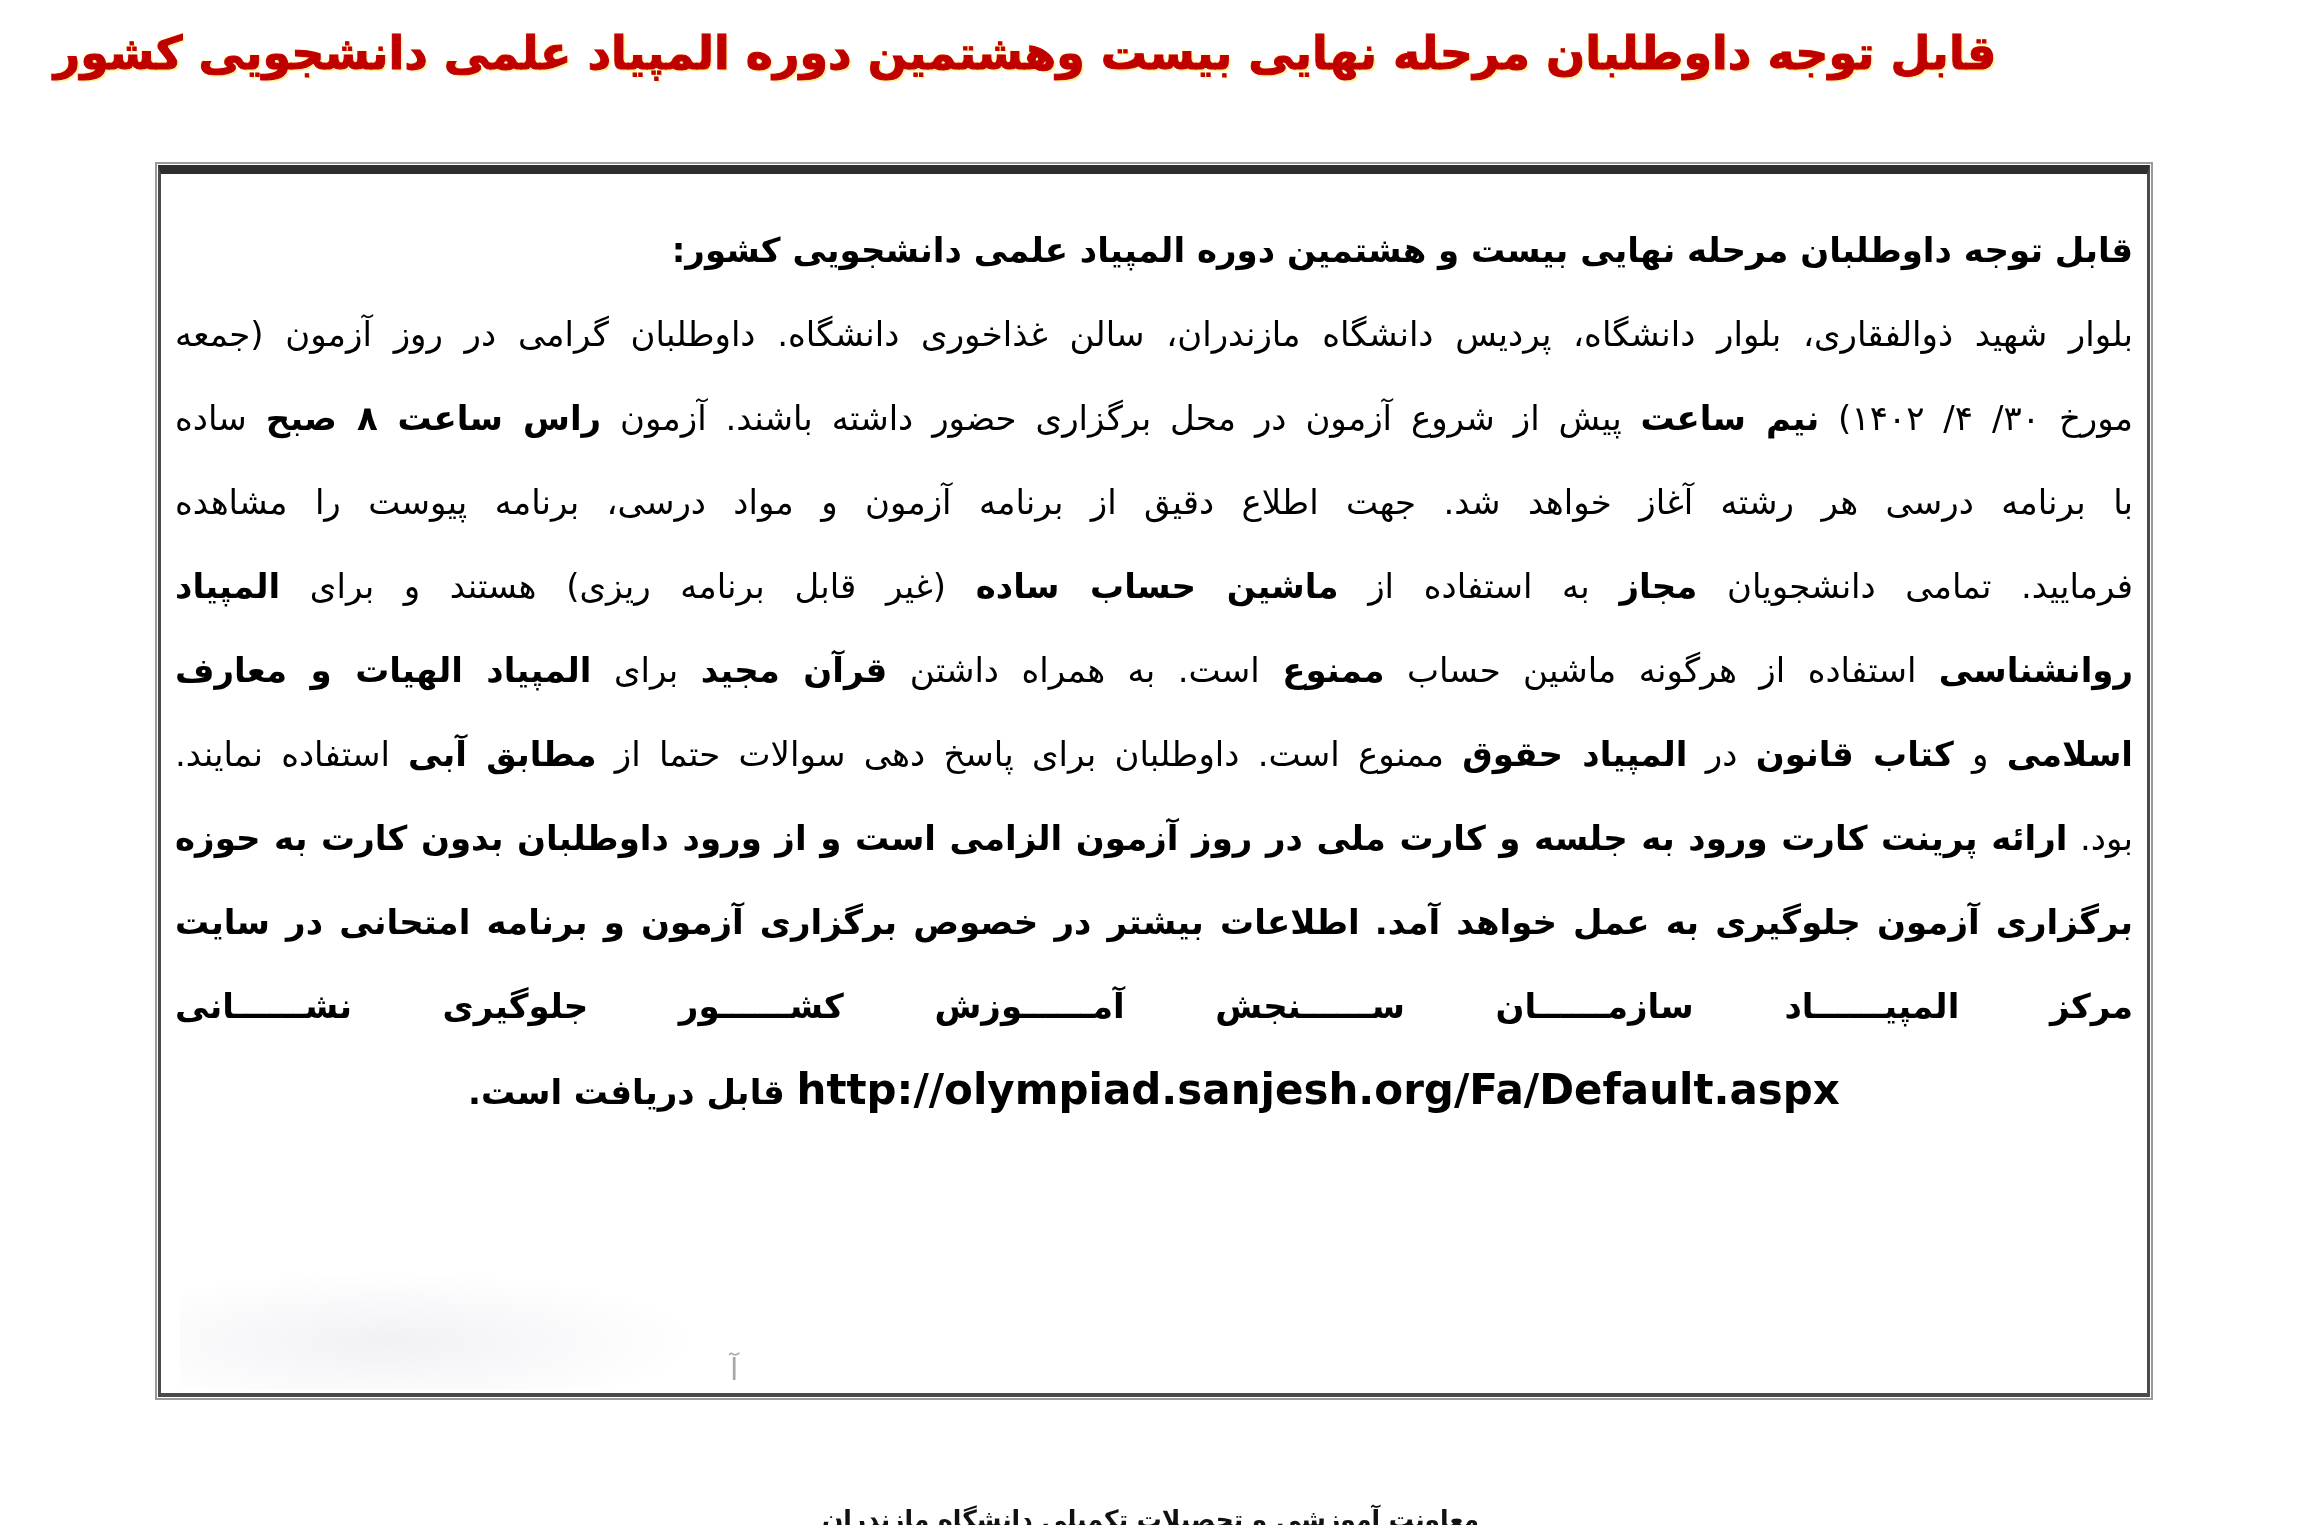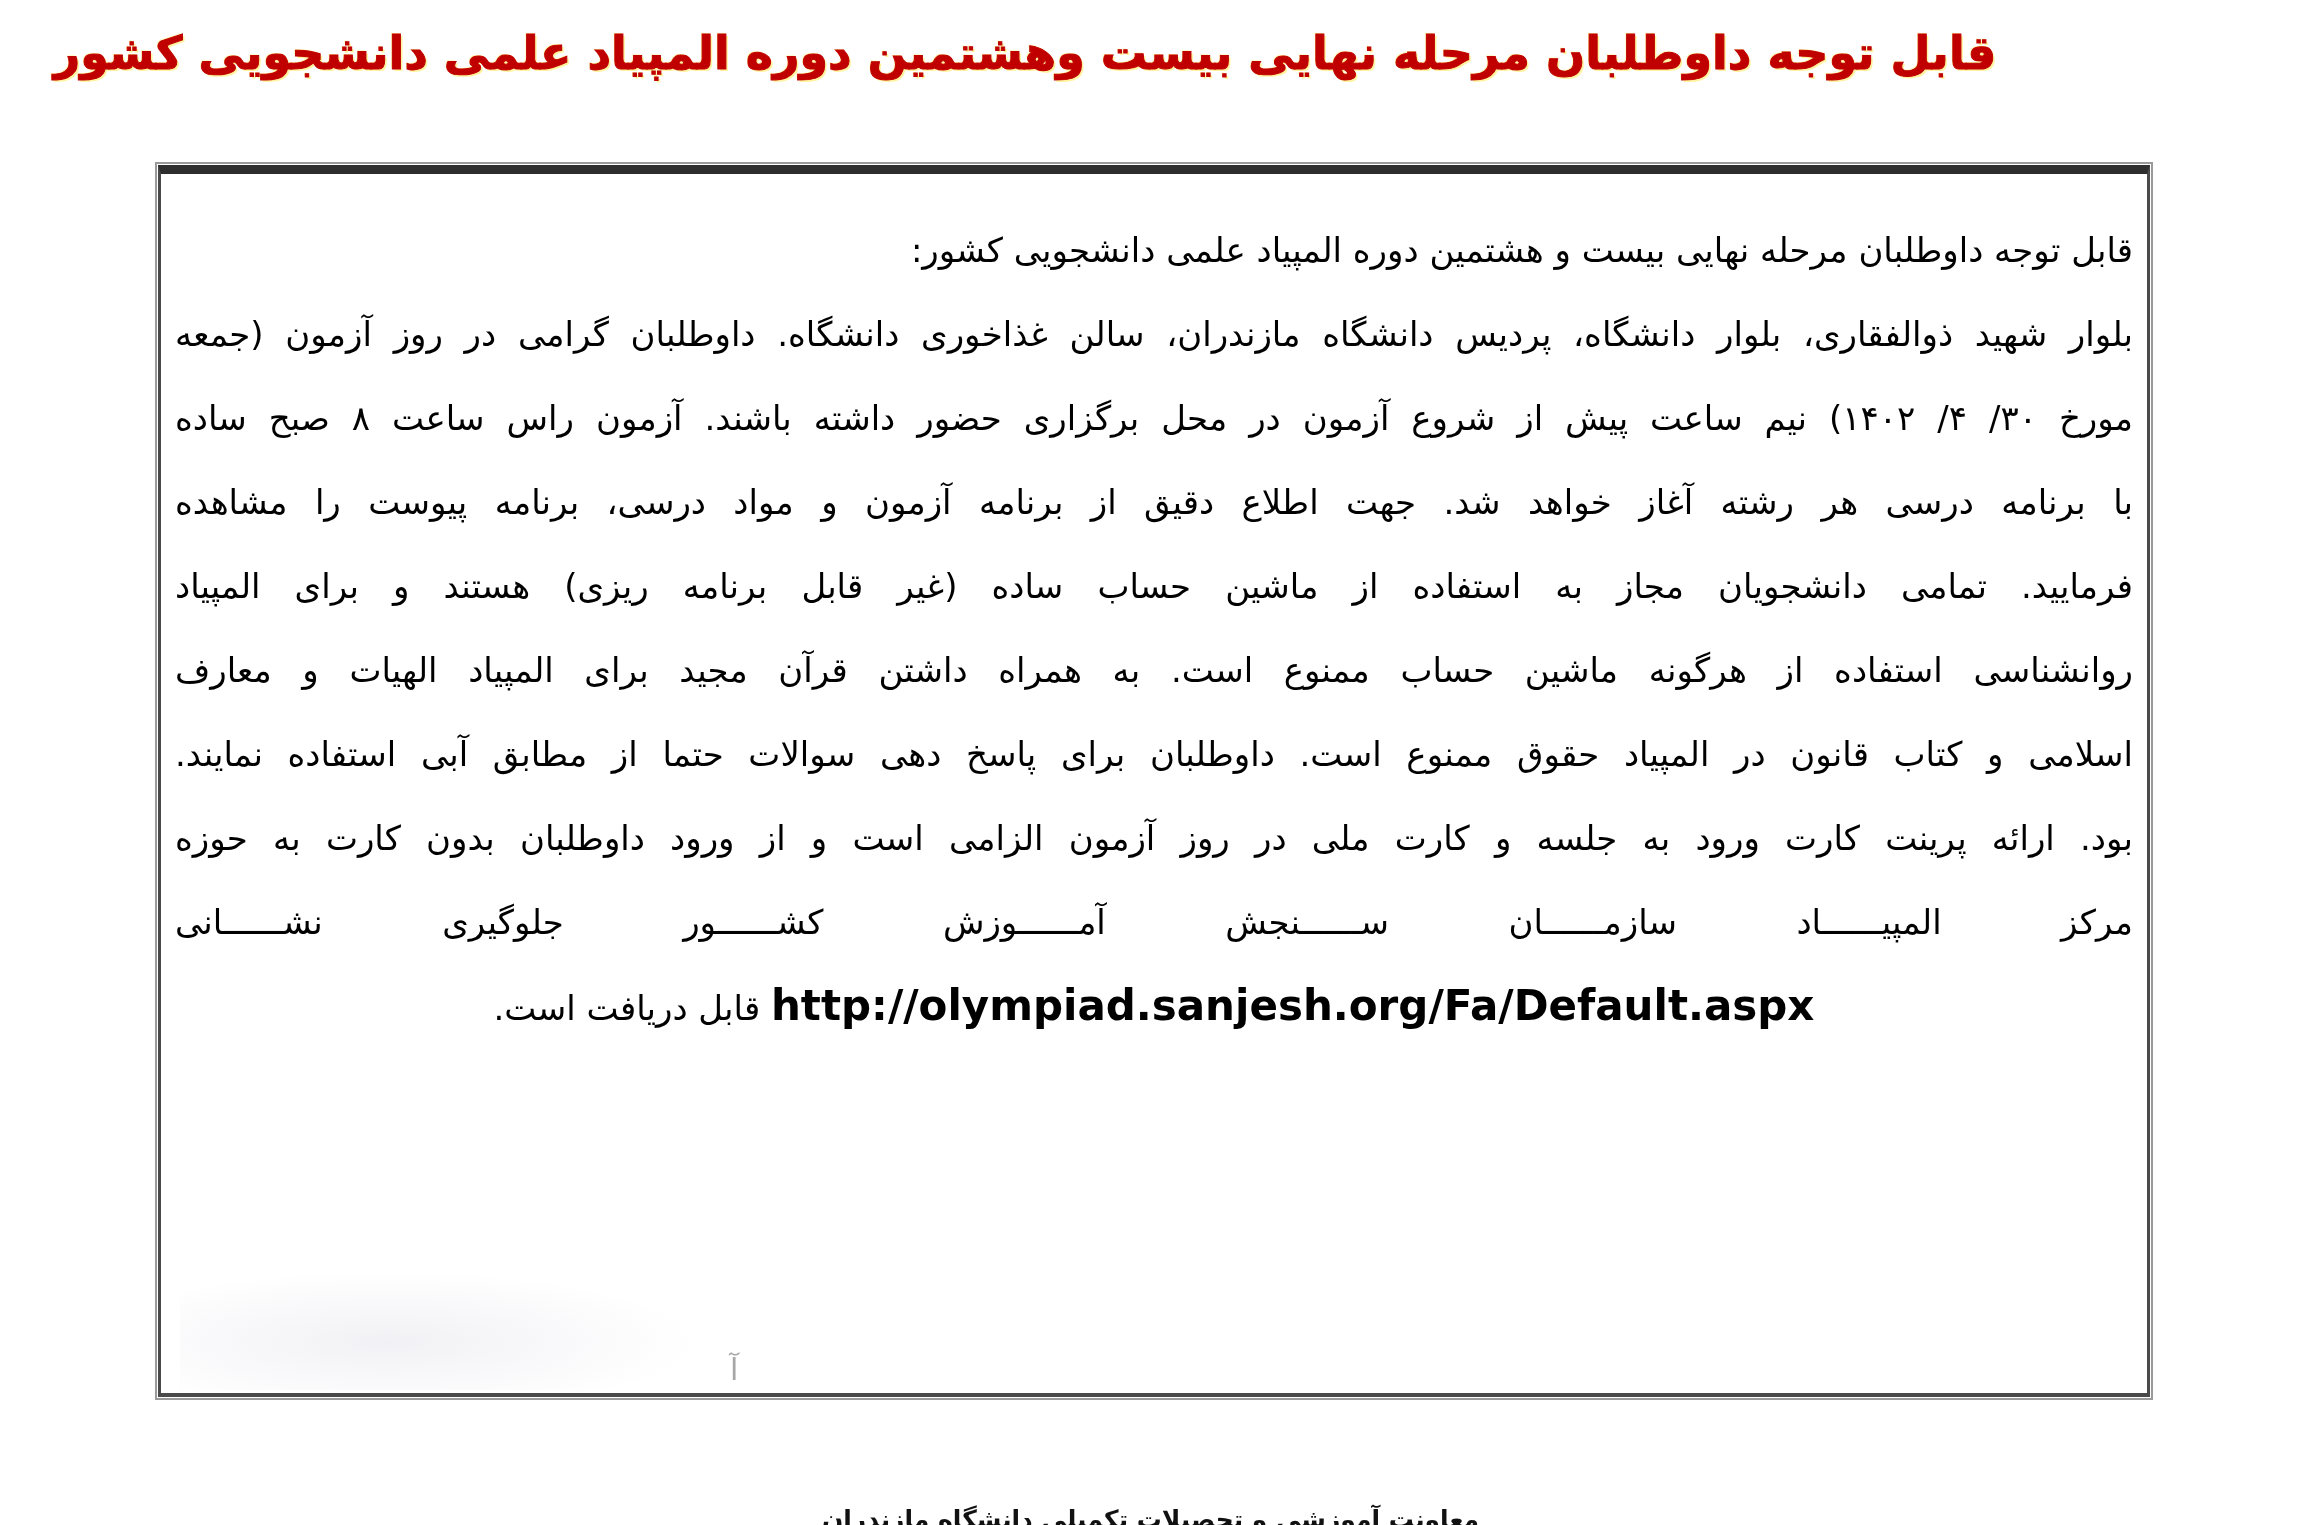--- a/index.html
+++ b/index.html
@@ -59,21 +59,21 @@
     height:84px;
     line-height:84px;
     font-size:34px;
     text-align:justify;
     text-align-last:justify;
     white-space:nowrap;
     color:var(--text_black);
   }
   .line.right{ text-align:right; text-align-last:right; }
   .line.center{ text-align:left; text-align-last:center; }
-  .line .b{ font-weight:normal; }
+  .line .b{ font-weight:bold; }
   .line .url{
     font-weight:bold;
     font-size:42px;
     direction:ltr;
     unicode-bidi:embed;
     letter-spacing:0px;
   }
   .footer{
     position:absolute;
     left:0; top:1505px; width:2301px;
@@ -108,20 +108,21 @@
   <div class="frame-inner">
     <div class="body-text" id="body-lines">
         <div class="line right"><span class="b">قابل توجه داوطلبان مرحله نهایی بیست و هشتمین دوره المپیاد علمی دانشجویی کشور:</span></div>
         <div class="line"><span>بلوار شهید ذوالفقاری، بلوار دانشگاه، پردیس دانشگاه مازندران، سالن غذاخوری دانشگاه. داوطلبان گرامی در روز آزمون (جمعه</span></div>
         <div class="line"><span>مورخ ۳۰/ ۴/ ۱۴۰۲) </span><span class="b">نیم ساعت</span><span> پیش از شروع آزمون در محل برگزاری حضور داشته باشند. آزمون </span><span class="b">راس ساعت ۸ صبح</span><span> ساده</span></div>
         <div class="line"><span>با برنامه درسی هر رشته آغاز خواهد شد. جهت اطلاع دقیق از برنامه آزمون و مواد درسی، برنامه پیوست را مشاهده</span></div>
         <div class="line"><span>فرمایید. تمامی دانشجویان </span><span class="b">مجاز</span><span> به استفاده از </span><span class="b">ماشین حساب ساده</span><span> (غیر قابل برنامه ریزی) هستند و برای </span><span class="b">المپیاد</span></div>
         <div class="line"><span class="b">روانشناسی</span><span> استفاده از هرگونه ماشین حساب </span><span class="b">ممنوع</span><span> است. به همراه داشتن </span><span class="b">قرآن مجید</span><span> برای </span><span class="b">المپیاد الهیات و معارف</span></div>
         <div class="line"><span class="b">اسلامی</span><span> و </span><span class="b">کتاب قانون</span><span> در </span><span class="b">المپیاد حقوق</span><span> ممنوع است. داوطلبان برای پاسخ دهی سوالات حتما از </span><span class="b">مطابق آبی</span><span> استفاده نمایند.</span></div>
         <div class="line"><span>بود. </span><span class="b">ارائه پرینت کارت ورود به جلسه و کارت ملی در روز آزمون الزامی است و از ورود داوطلبان بدون کارت به حوزه</span></div>
+        <div class="line"><span class="b">برگزاری آزمون جلوگیری به عمل خواهد آمد.</span><span> </span><span class="b">اطلاعات بیشتر در خصوص برگزاری آزمون و برنامه امتحانی در سایت</span></div>
         <div class="line"><span class="b">مرکز المپیــــــاد سازمــــــان ســــــنجش آمــــــوزش کشــــــور جلوگیری نشــــــانی</span></div>
         <div class="line center"><span class="b url">http://olympiad.sanjesh.org/Fa/Default.aspx</span><span class="b"> قابل دریافت است.</span></div>
       </div>
   </div>
 </div>
 
 <div class="smudge"></div>
 
 <div class="artifact-glyph">آ</div>
 

